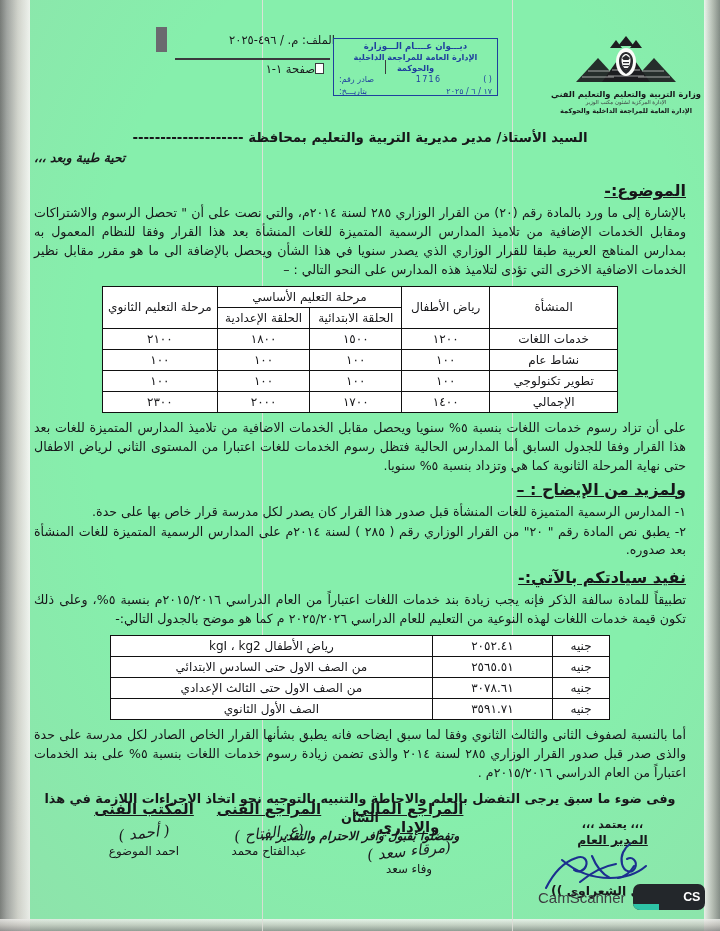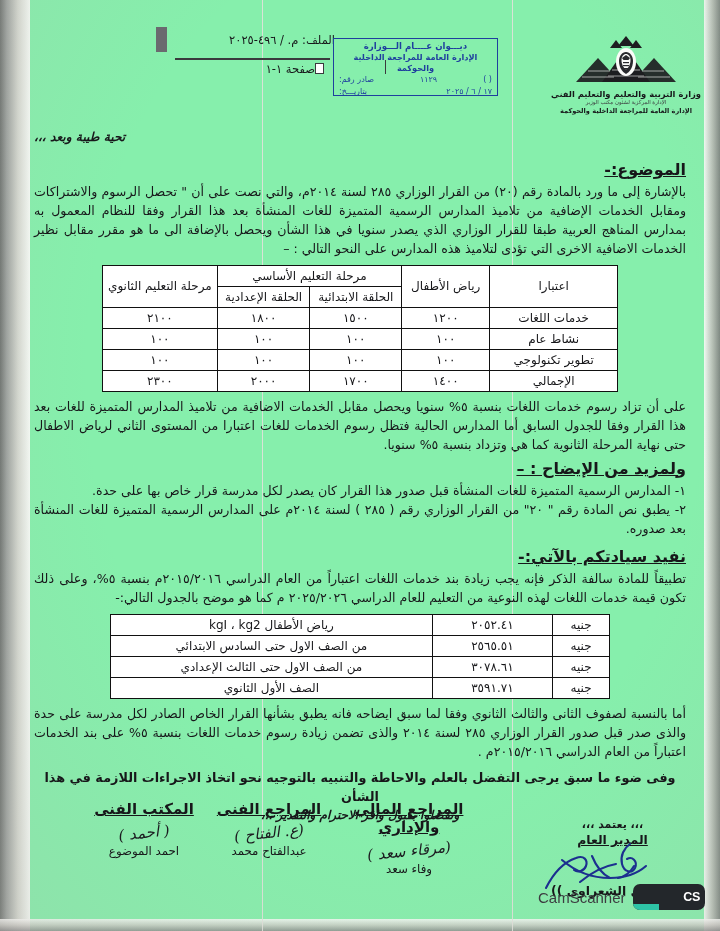--- a/index.html
+++ b/index.html
@@ -216,21 +216,21 @@
     <div class="page-count">
       <span class="sheet-icon"></span><span>صفحة ١-١</span>
     </div>
     <div class="page-tick"></div>
 
     <div class="stamp">
       <div class="l1">ديـــوان عــــام الـــوزارة</div>
       <div class="l2">الإدارة العامة للمراجعة الداخلية والحوكمة</div>
       <div class="l3">
         <span>(          )</span>
-        <span class="v">١١٢٩</span>
+        <span class="v">1716</span>
         <span>صادر رقم:</span>
       </div>
       <div class="l4">
         <span class="v">١٧ / ٦ / ٢٠٢٥</span>
         <span>بتاريـــخ:</span>
       </div>
     </div>
 
     <div class="logo">
       <svg width="160" height="60" viewBox="0 0 160 60">
@@ -260,31 +260,32 @@
         </g>
       </svg>
       <div class="mt1">وزارة التربية والتعليم والتعليم الفني</div>
       <div class="mt2">الإدارة المركزية لشئون مكتب الوزير</div>
       <div class="mt3">الإدارة العامة للمراجعة الداخلية والحوكمة</div>
     </div>
   </div>
 
   <div class="body">
 
+    <div class="addressee">السيد الأستاذ/ مدير مديرية التربية والتعليم بمحافظة --------------------</div>
     <div class="greeting">تحية طيبة وبعد ،،،</div>
 
     <div>
       <span class="sec-label">الموضوع:-</span>
       <p class="para">بالإشارة إلى ما ورد بالمادة رقم (٢٠) من القرار الوزاري ٢٨٥ لسنة ٢٠١٤م، والتي نصت على أن " تحصل الرسوم والاشتراكات ومقابل الخدمات الإضافية من تلاميذ المدارس الرسمية المتميزة للغات المنشأة بعد هذا القرار وفقا للنظام المعمول به بمدارس المناهج العربية  طبقا للقرار الوزاري الذي يصدر سنويا في هذا الشأن ويحصل بالإضافة الى ما هو مقرر مقابل نظير الخدمات الاضافية الاخرى التي تؤدى لتلاميذ هذه المدارس على النحو التالي : –</p>
     </div>
 
     <table class="doc t1">
       <thead>
         <tr>
-          <th class="c-srv tall" rowspan="2">اعتبارا</th>
+          <th class="c-srv tall" rowspan="2">المنشأة</th>
           <th class="c-num tall" rowspan="2">رياض الأطفال</th>
           <th class="tall" colspan="2">مرحلة التعليم الأساسي</th>
           <th class="c-num tall" rowspan="2">مرحلة التعليم الثانوي</th>
         </tr>
         <tr>
           <th class="c-num">الحلقة الابتدائية</th>
           <th class="c-num">الحلقة الإعدادية</th>
         </tr>
       </thead>
       <tbody>

